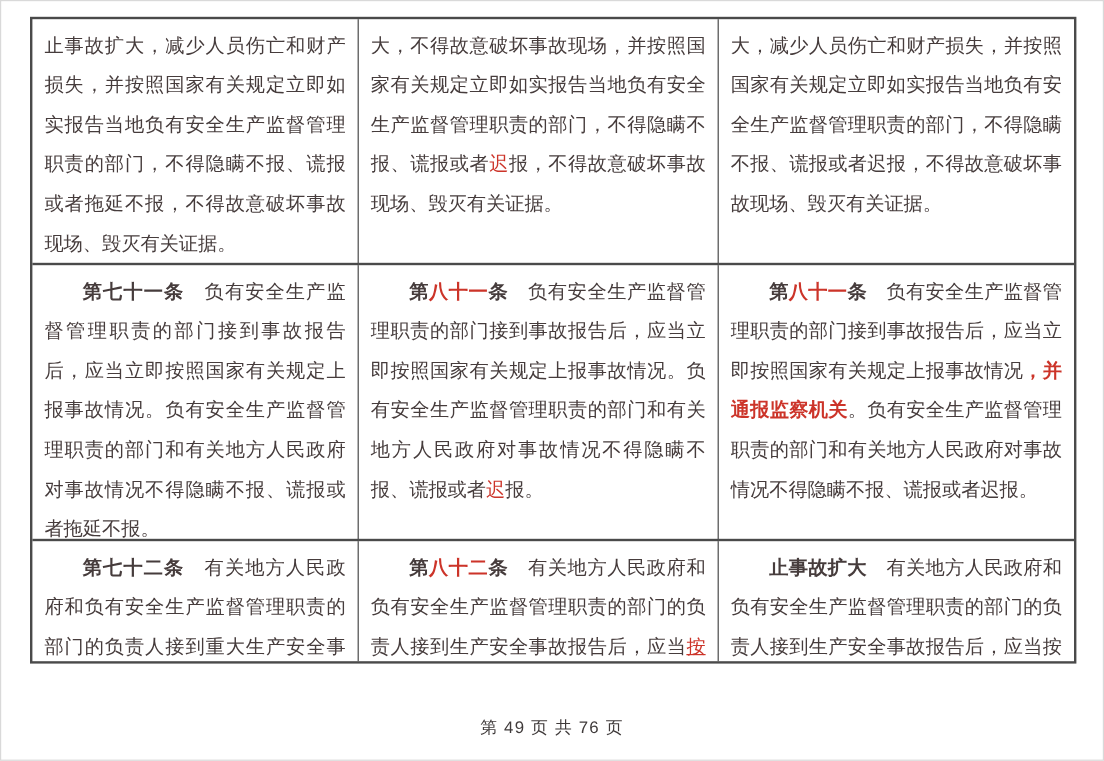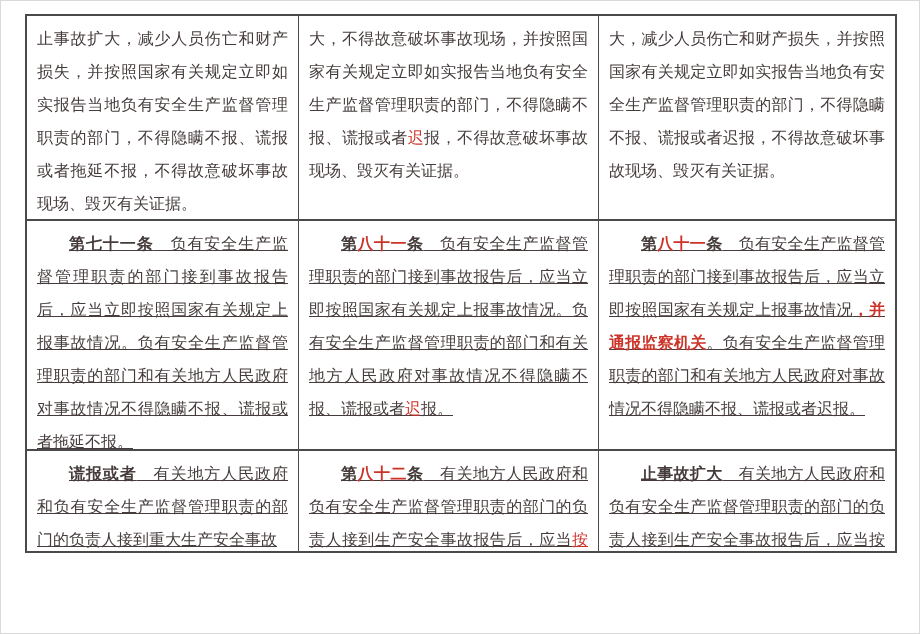--- a/index.html
+++ b/index.html
@@ -31,21 +31,21 @@
     padding:6px 10px 0 10px;
     border-right:1px solid var(--line);
     border-bottom:2px solid var(--line);
     font-size:16px;
     line-height:33px;
     text-align:justify;
   }
   .cell.col-last{border-right:none;}
   .cell.row-last{border-bottom:none;}
   .cell p{margin:0;}
-  .cell.indent p{text-indent:2em;text-decoration:underline;}
+  .cell.indent p{text-indent:2em;}
   .seg-bold{font-weight:bold;}
   .seg-red{color:var(--red);}
   .seg-underline{text-decoration:underline;}
   .footer{
     position:absolute;left:0;top:597px;width:100%;
     text-align:center;font-size:14px;color:#3f3a3a;letter-spacing:1px;
   }
 </style>
 </head>
 <body>
@@ -67,24 +67,25 @@
         <p><span class="seg-bold">第七十一条</span><span>　负有安全生产监督管理职责的部门接到事故报告后，应当立即按照国家有关规定上报事故情况。负有安全生产监督管理职责的部门和有关地方人民政府对事故情况不得隐瞒不报、谎报或者拖延不报。</span></p>
       </div>
     <div class="cell indent">
         <p><span class="seg-bold">第</span><span class="seg-bold seg-red">八十一</span><span class="seg-bold">条</span><span>　负有安全生产监督管理职责的部门接到事故报告后，应当立即按照国家有关规定上报事故情况。负有安全生产监督管理职责的部门和有关地方人民政府对事故情况不得隐瞒不报、谎报或者</span><span class="seg-red">迟</span><span>报。</span></p>
       </div>
     <div class="cell col-last indent">
         <p><span class="seg-bold">第</span><span class="seg-bold seg-red">八十一</span><span class="seg-bold">条</span><span>　负有安全生产监督管理职责的部门接到事故报告后，应当立即按照国家有关规定上报事故情况</span><span class="seg-bold seg-red">，并通报监察机关</span><span>。负有安全生产监督管理职责的部门和有关地方人民政府对事故情况不得隐瞒不报、谎报或者迟报。</span></p>
       </div>
 
     <div class="cell row-last indent">
-        <p><span class="seg-bold">谎报或者</span><span>　有关地方人民政府和负有安全生产监督管理职责的部门的负责人接到重大生产安全事故</span></p>
+        <p><span class="seg-bold">第七十二条</span><span>　有关地方人民政府和负有安全生产监督管理职责的部门的负责人接到重大生产安全事故</span></p>
       </div>
     <div class="cell row-last indent">
         <p><span class="seg-bold">第</span><span class="seg-bold seg-red">八十二</span><span class="seg-bold">条</span><span>　有关地方人民政府和负有安全生产监督管理职责的部门的负责人接到生产安全事故报告后，应当</span><span class="seg-red seg-underline">按照生</span></p>
       </div>
     <div class="cell row-last col-last indent">
         <p><span class="seg-bold">止事故扩大</span><span>　有关地方人民政府和负有安全生产监督管理职责的部门的负责人接到生产安全事故报告后，应当按照生</span></p>
       </div>
   </div>
 
+  <div class="footer">第 49 页 共 76 页</div>
 
 </div>
 
 </body></html>

